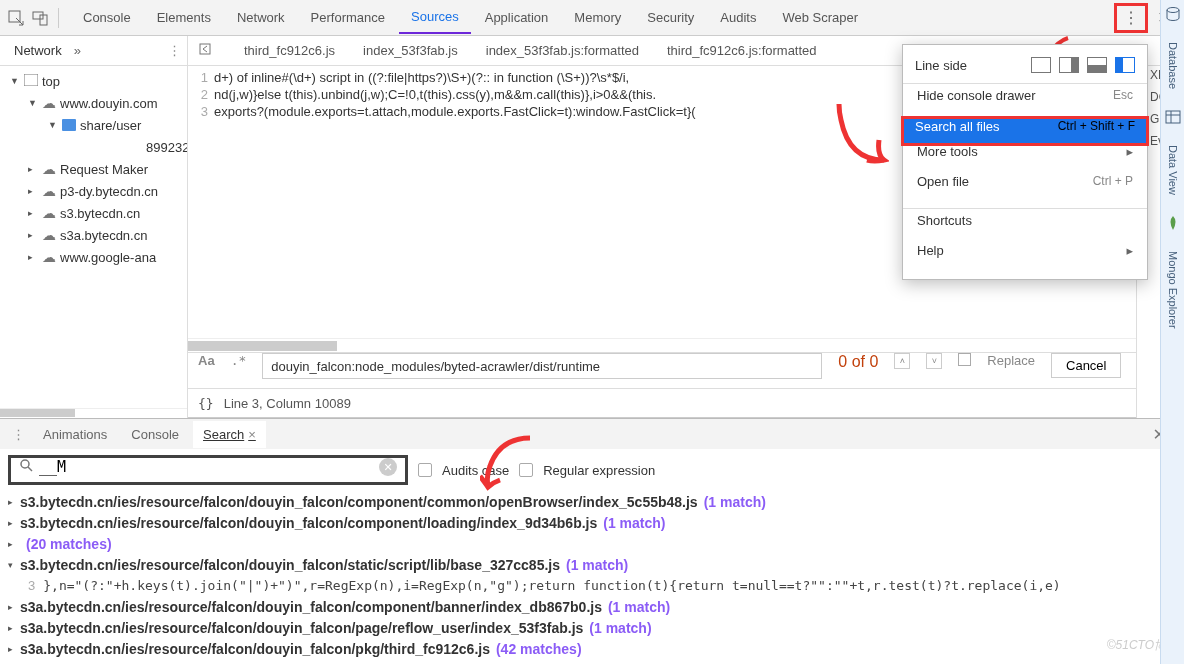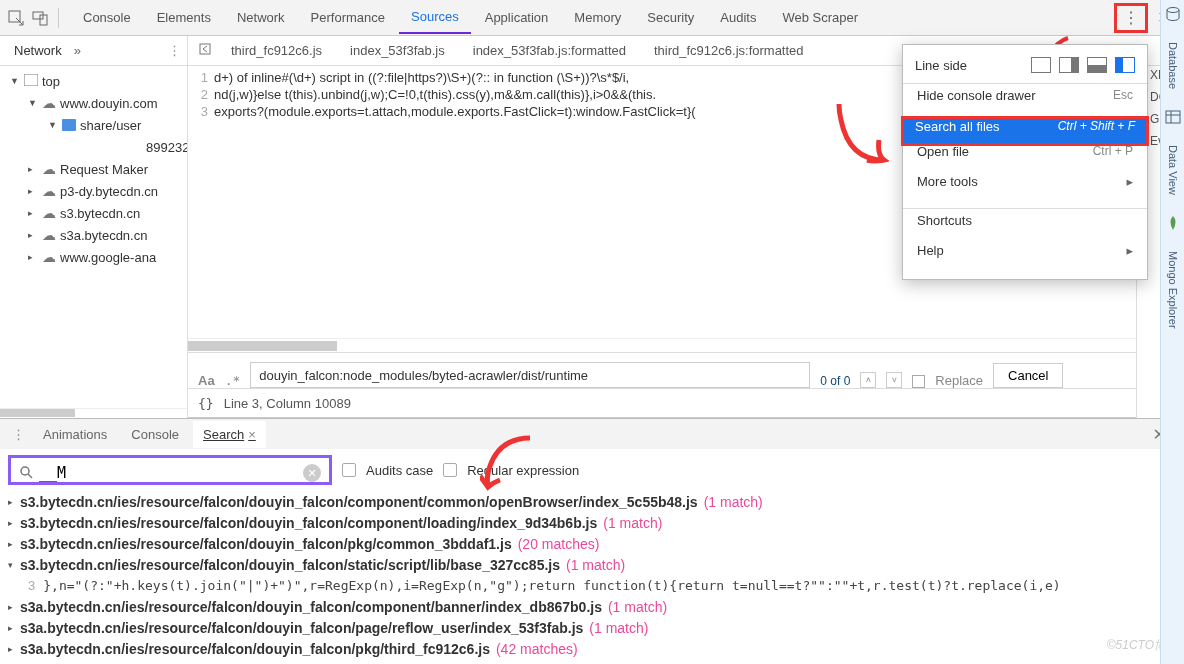--- a/index.html
+++ b/index.html
@@ -27,78 +27,78 @@
 .tree-item.l3 { padding-left: 48px; }
 .tree-item.l4 { padding-left: 66px; gap: 40px; }
 .tree-item .tw { width: 10px; color: #555; font-size: 9px; }
 .file-ico { width: 14px; height: 14px; background: #888; display: inline-block; }
 .fold-ico { width: 14px; height: 12px; background: #4a90e2; display: inline-block; border-radius: 1px; }
 .cloud-ico { display: inline-block; color: #777; font-size: 14px; }
 .sidebar .scroll { height: 10px; border-top: 1px solid #eee; position: relative; }
 .sidebar .scroll::after { content:''; position:absolute; left:0; width:40%; height:8px; background:#ccc; }
 
 .mainpane { flex: 1; display: flex; flex-direction: column; position: relative; }
-.file-tabs { height: 30px; display: flex; align-items: center; border-bottom: 1px solid #ddd; padding-left: 6px; gap: 1px; }
+.file-tabs { height: 30px; display: flex; align-items: center; border-bottom: 1px solid #ddd; padding-left: 6px; gap: 14px; }
 .file-tabs .ftab { padding: 6px 14px; color: #555; font-size: 13px; }
 .file-tabs .nav-ico { color: #666; padding: 4px; }
 .code { font-family: Consolas, monospace; font-size: 13px; padding: 4px 0; display: flex; white-space: pre; overflow: hidden; flex: 1; }
 .gutter { width: 26px; text-align: right; color: #aaa; padding-right: 6px; }
 .gutter div { height: 17px; }
 .codelines div { height: 17px; }
 
-.findbar { height: 36px; border-top: 1px solid #ddd; display: flex; align-items: flex-end; padding: 0 10px; gap: 10px; color: #888; }
+.findbar { height: 36px; border-top: 1px solid #ddd; display: flex; align-items: flex-start; padding: 0 10px; gap: 16px; color: #888; }
 .findbar .aa { font-weight: bold; color: #888; }
 .findbar input { flex: 1; max-width: 560px; height: 26px; border: 1px solid #ccc; padding: 0 8px; font-size: 13px; color: #333; }
-.findbar .count { font-size: 12px; color: #0c4a6e; }
+.findbar .count { font-size: 16px; color: #c2410c; }
 .findbar .stepper { width: 16px; height: 16px; border: 1px solid #ccc; display: flex; align-items: center; justify-content: center; font-size: 9px; color: #888; }
 .findbar .btn { padding: 4px 14px; border: 1px solid #ccc; background: #fff; font-size: 13px; }
 .findbar .ck { width: 13px; height: 13px; border: 1px solid #aaa; }
 
 .statusbar { height: 30px; border-top: 1px solid #ddd; display: flex; align-items: center; padding: 0 10px; color: #555; gap: 10px; border-bottom: 1px solid #ccc; }
 
 .filters { position: absolute; right: 0; top: 36px; width: 48px; border-left: 1px solid #ddd; background: #fff; }
 .filters .f { height: 22px; padding: 2px 6px; font-size: 12px; color: #555; white-space: nowrap; overflow:hidden; }
 .filters .f::before { content: '▸ '; color: #777; font-size: 9px; }
 
 .menu { position: absolute; top: 44px; right: 36px; width: 246px; background: #fff; border: 1px solid #bbb; box-shadow: 0 4px 16px rgba(0,0,0,.25); z-index: 100; padding: 6px 0; }
 .menu .row { height: 30px; display: flex; padding: 0 14px; }
 .menu .row.hov { background: #1a73e8; color: #fff; border: 3px solid #e33; margin: -2px; padding: 0 11px; }
 .menu .row .sc { margin-left: auto; font-size: 12px; color: #888; }
-.menu .row.hov .sc { color: #ffffff; font-style: italic; }
+.menu .row.hov .sc { color: #000000; }
 .menu .sep { height: 1px; background: #ddd; margin: 4px 0; }
 .menu .dock { display: flex; align-items: center; padding: 6px 12px; gap: 8px; }
 .menu .dock-opt { width: 20px; height: 16px; border: 1px solid #777; }
 .menu .dock-opt.a { background: #fff; }
 .menu .dock-opt.sel { border-color: #1a73e8; }
 .menu .sub::after { content: '▸'; margin-left: auto; color: #666; }
 
 .arrow1 { position: absolute; top: 34px; right: 106px; z-index: 90; }
 .arrow2 { position: absolute; top: 100px; right: 295px; z-index: 90; }
 .arrow3 { position: absolute; top: 432px; left: 480px; z-index: 90; }
 
 .drawer { border-top: 1px solid #bbb; }
 .drawer-tabs { height: 30px; display: flex; align-items: center; padding: 0 8px; gap: 4px; background: #f3f3f3; }
 .drawer-tabs .dtab { padding: 6px 10px; color: #666; }
 .drawer-tabs .dtab.active { background: #fff; color: #333; text-decoration: underline; }
 .drawer-tabs .dtab .x { margin-left: 4px; color: #888; }
 .drawer-tabs .kb { color: #888; padding: 4px; }
 .drawer-tabs .close-d { margin-left: auto; color: #777; font-size: 16px; padding: 4px 10px; }
 
 .searchrow { display: flex; align-items: center; padding: 6px 8px; gap: 10px; }
-.searchbox { display: flex; align-items: flex-end; width: 324px; height: 30px; border: 3px solid #8b5cf6; padding: 0 8px; }
+.searchbox { display: flex; align-items: flex-start; width: 400px; height: 30px; border: 3px solid #404040; padding: 0 8px; }
 .searchbox .mag { color: #777; margin-right: 6px; }
 .searchbox input { border: none; outline: none; flex: 1; font-size: 15px; font-family: Consolas, monospace; }
 .searchbox .clear { width: 18px; height: 18px; border-radius: 50%; background: #ccc; color: #fff; display: flex; align-items: center; justify-content: center; font-size: 11px; }
 .ck2 { width: 14px; height: 14px; border: 1px solid #aaa; border-radius: 2px; }
 
 .results { padding: 0 8px; font-size: 14px; font-family: "Segoe UI", Arial, sans-serif; }
 .results .r { height: 21px; display: flex; align-items: center; white-space: nowrap; overflow: hidden; }
 .results .r .tw2 { width: 12px; font-size: 9px; color: #555; }
 .results .r .path { font-weight: bold; }
-.results .r .m { color: #ec4899; font-weight: normal; margin-left: 6px; }
+.results .r .m { color: #8b5cf6; font-weight: bold; margin-left: 6px; }
 .results .codeline { font-family: Consolas, monospace; font-size: 13px; padding-left: 20px; color: #444; }
 .results .codeline .ln { color: #aaa; margin-right: 8px; }
 
 .watermark { position: absolute; right: 6px; bottom: 10px; color: #ccc; font-size: 12px; font-style: italic; }
 
 .rsb { position: absolute; right: 0; top: 0; bottom: 0; width: 24px; background: #eaf2fb; border-left: 1px solid #c8dbef; z-index: 200; display: flex; flex-direction: column; align-items: center; padding-top: 6px; gap: 20px; }
 .rsb .ic { width: 16px; height: 16px; }
 .rsb .txt { writing-mode: vertical-rl; font-size: 11px; color: #46607c; }
 </style>
 </head>
@@ -256,26 +256,26 @@
   </div>
   <div class="sep"></div>
   <div class="row">
       <span>Hide console drawer</span>
       <span class="sc">Esc</span>
     </div>
   <div class="row hov">
       <span>Search all files</span>
       <span class="sc">Ctrl + Shift + F</span>
     </div>
+  <div class="row sub">
+      <span>More tools</span>
+    </div>
   <div class="row">
       <span>Open file</span>
       <span class="sc">Ctrl + P</span>
-    </div>
-  <div class="row sub">
-      <span>More tools</span>
     </div>
   <div class="sep"></div>
   <div class="row">
       <span>Shortcuts</span>
     </div>
   <div class="row sub">
       <span>Help</span>
     </div>
 </div>
 
@@ -312,21 +312,20 @@
         <span class="path">s3.bytecdn.cn/ies/resource/falcon/douyin_falcon/component/common/openBrowser/index_5c55b48.js</span>
         <span class="m">(1 match)</span>
       </div>
       <div class="r">
         <span class="tw2">▸</span>
         <span class="path">s3.bytecdn.cn/ies/resource/falcon/douyin_falcon/component/loading/index_9d34b6b.js</span>
         <span class="m">(1 match)</span>
       </div>
       <div class="r">
         <span class="tw2">▸</span>
-        <span class="path">s3.bytecdn.cn/ies/resource/falcon/douyin_falcon/pkg/common_3bddaf1.js</span>
         <span class="m">(20 matches)</span>
       </div>
       <div class="r">
         <span class="tw2">▾</span>
         <span class="path">s3.bytecdn.cn/ies/resource/falcon/douyin_falcon/static/script/lib/base_327cc85.js</span>
         <span class="m">(1 match)</span>
       </div>
       <div class="r codeline"><span class="ln">3</span>},n="(?:"+h.keys(t).join("|")+")",r=RegExp(n),i=RegExp(n,"g");return function(t){return t=null==t?"":""+t,r.test(t)?t.replace(i,e)</div>
       <div class="r">
         <span class="tw2">▸</span>

